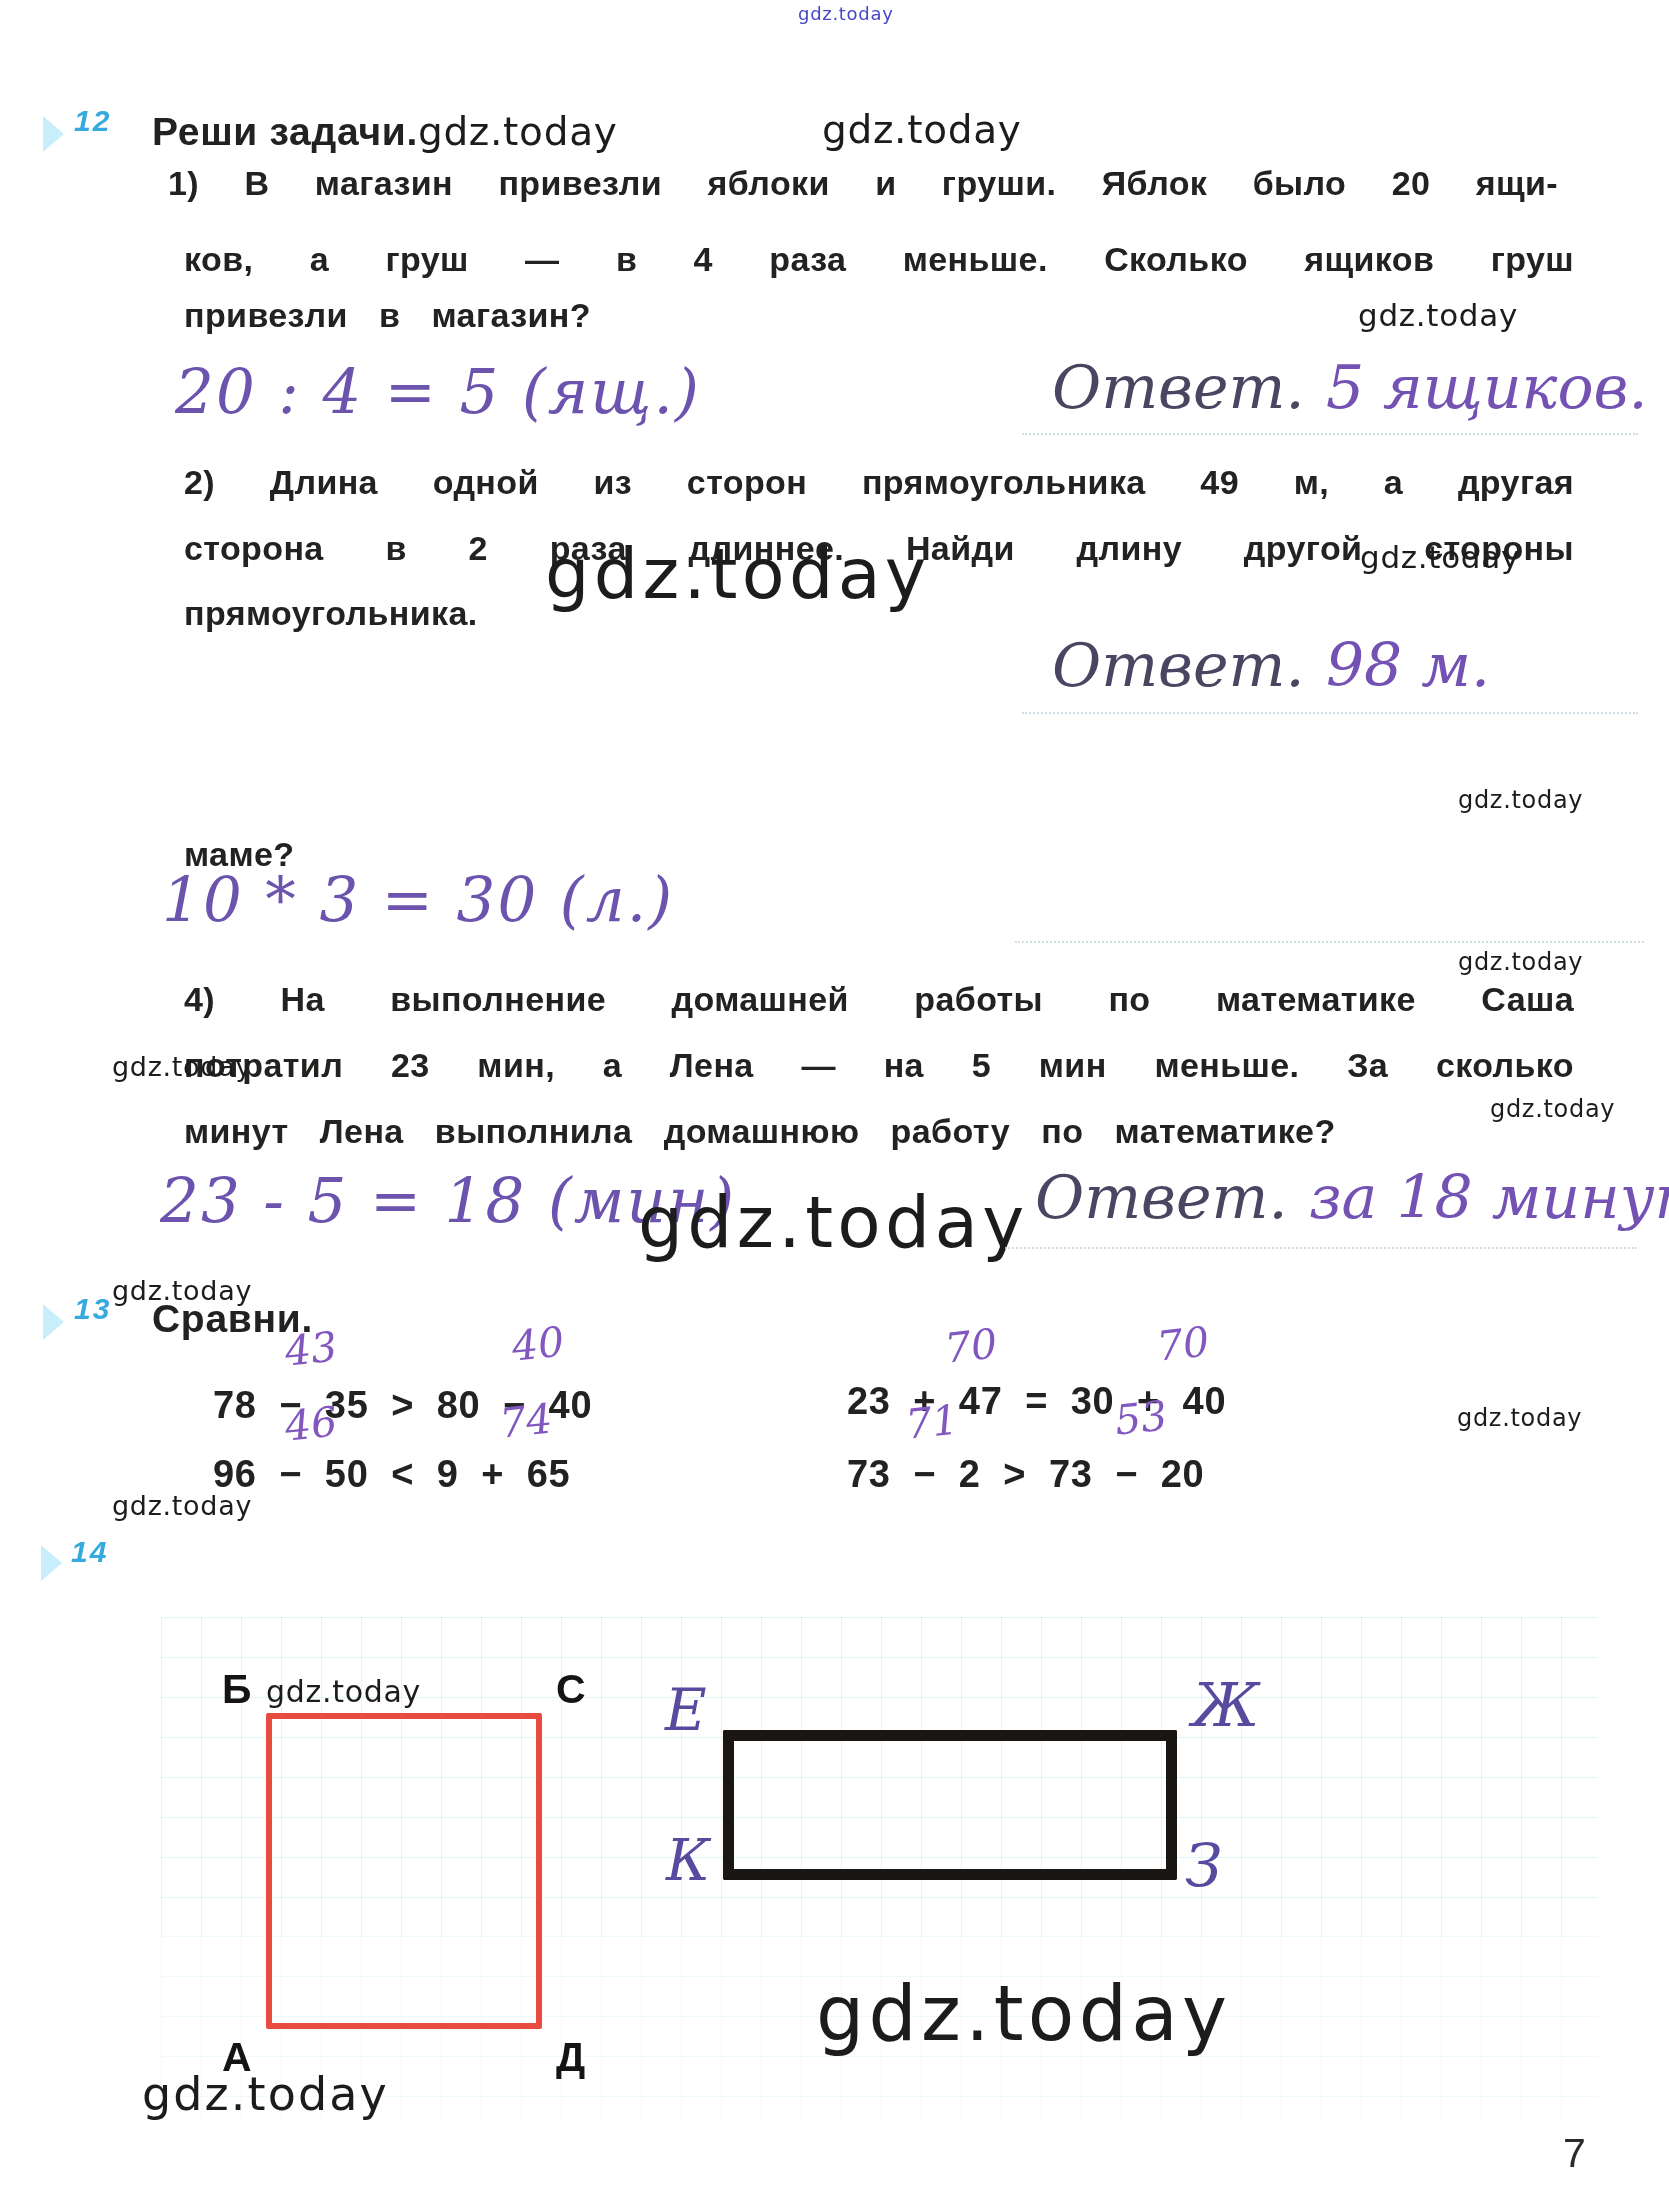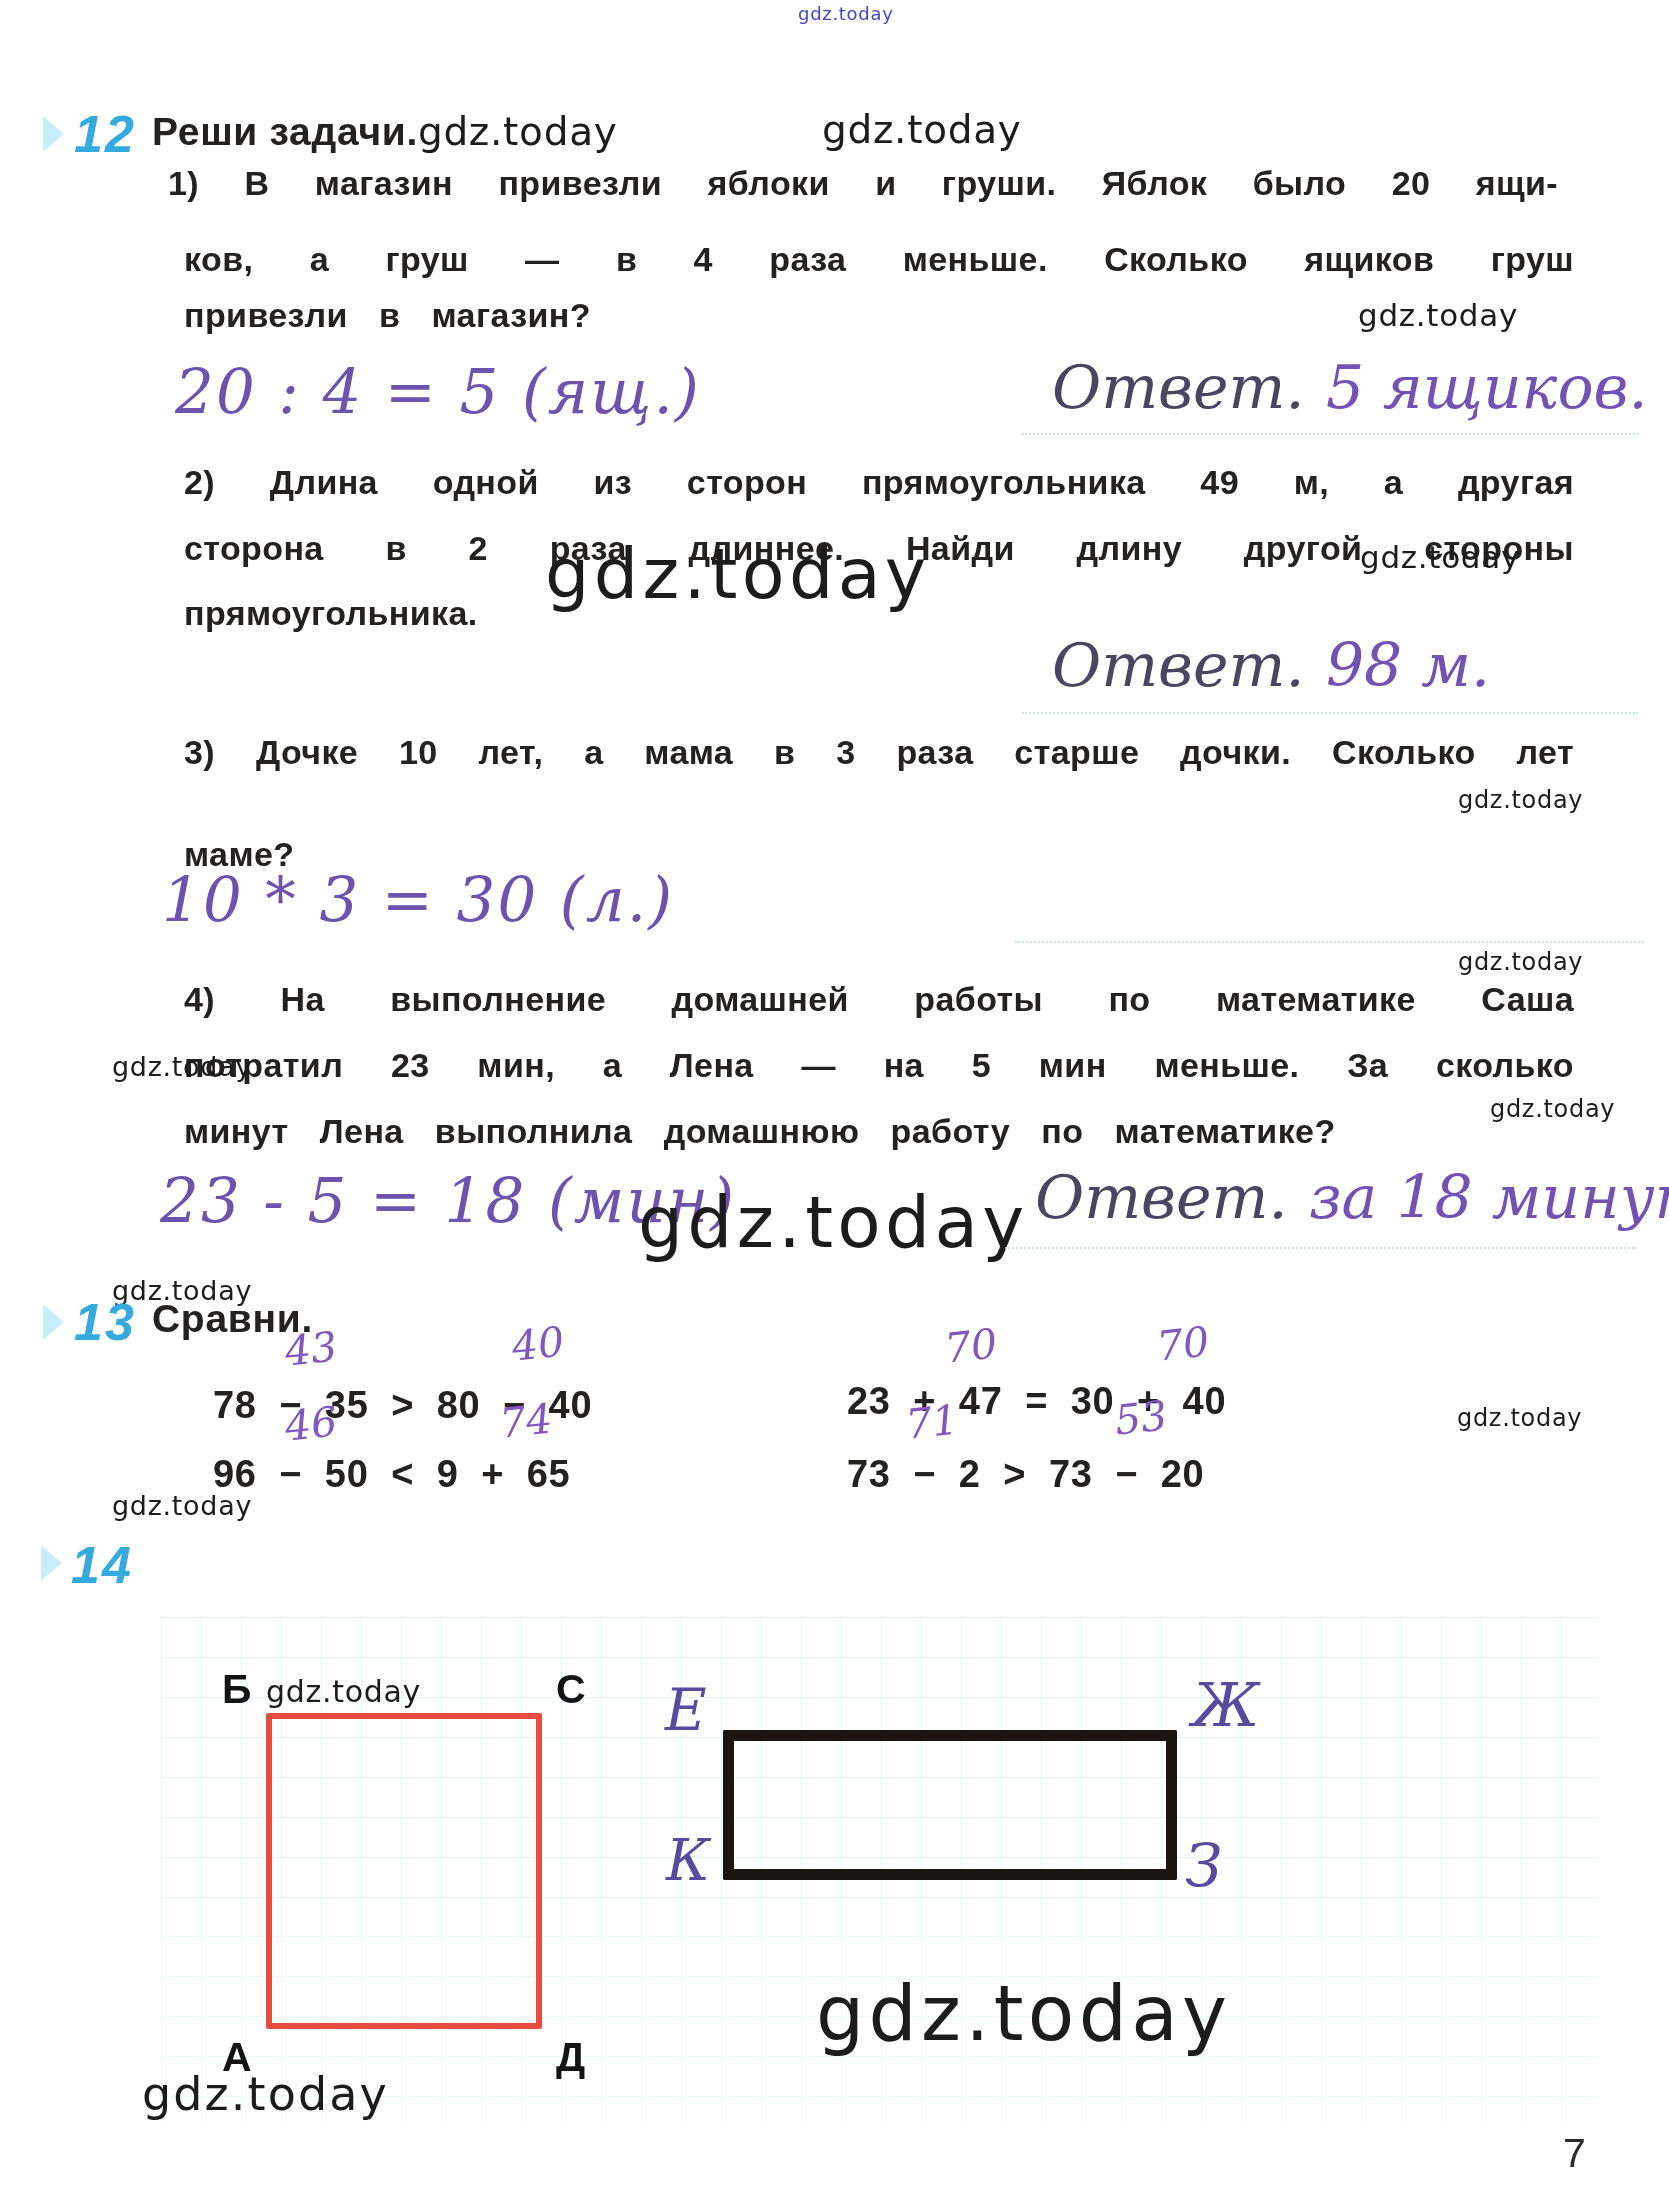--- a/index.html
+++ b/index.html
@@ -4,21 +4,21 @@
 <style>
   html,body{margin:0;padding:0;background:#ffffff;}
   #page{position:relative;width:1669px;height:2205px;background:#ffffff;overflow:hidden;
         font-family:"Liberation Sans",sans-serif;}
   .abs{position:absolute;}
   
   .pline{font-size:34px;font-weight:bold;color:#242220;letter-spacing:0.4px;word-spacing:8.6px;
          width:1390px;line-height:1.2;}
   .just{text-align:justify;text-align-last:justify;}
   .loose{word-spacing:21.4px;}
-  .tasknum{font-size:52px;font-weight:bold;font-style:italic;color:#35aade;letter-spacing:2.1px;}
+  .tasknum{font-size:30px;font-weight:bold;font-style:italic;color:#35aade;letter-spacing:2.1px;}
   .ttitle{font-size:39px;font-weight:bold;color:#242220;letter-spacing:0.7px;}
   .cmp{font-size:38px;font-weight:bold;color:#242220;word-spacing:11.4px;letter-spacing:0.7px;white-space:nowrap;}
   .corner{font-size:41px;font-weight:bold;color:#141414;}
   
   .wm{font-family:"DejaVu Sans",sans-serif;font-weight:normal;color:#1c1c1c;letter-spacing:0.7px;white-space:nowrap;}
   .wm-blue{color:#4646c8;}
   
   .hand{font-family:"DejaVu Serif",serif;font-style:italic;white-space:nowrap;}
   .eq{font-size:61px;color:#6b53ae;letter-spacing:2.1px;}
   .ans{font-size:60px;}
@@ -67,21 +67,20 @@
   <div class="abs pline just" style="left:184px;top:528px;">сторона в 2 раза длиннее. Найди длину другой стороны</div>
   <div class="abs pline loose" style="left:184px;top:593px;">прямоугольника.</div>
   <div class="abs wm" style="left:545px;top:533px;font-size:70px;letter-spacing:4.3px;">gdz.today</div>
   <div class="abs wm" style="left:1360px;top:539px;font-size:31px;">gdz.today</div>
 
   <div class="abs baseline" style="left:1022px;top:712px;width:616px;"></div>
   <div class="abs hand ans" style="left:1052px;top:630px;">
     <span class="lab">Ответ.</span><span class="val">98 м.</span>
   </div>
 
-  <div class="abs pline just" style="left:184px;top:732px;">3) Дочке 10 лет, а мама в 3 раза старше дочки. Сколько лет</div>
   <div class="abs pline loose" style="left:184px;top:798px;margin-top:36px;">маме?</div>
   <div class="abs wm" style="left:1458px;top:786px;font-size:24px;">gdz.today</div>
 
   <div class="abs hand eq" style="left:162px;top:864px;">10 * 3 = 30 (л.)</div>
   <div class="abs baseline" style="left:1015px;top:941px;width:629px;"></div>
   <div class="abs wm" style="left:1458px;top:948px;font-size:24px;">gdz.today</div>
 
   <div class="abs pline just" style="left:184px;top:979px;">4) На выполнение домашней работы по математике Саша</div>
   <div class="abs pline just" style="left:184px;top:1045px;">потратил 23 мин, а Лена — на 5 мин меньше. За сколько</div>
   <div class="abs pline loose" style="left:184px;top:1111px;">минут Лена выполнила домашнюю работу по математике?</div>

